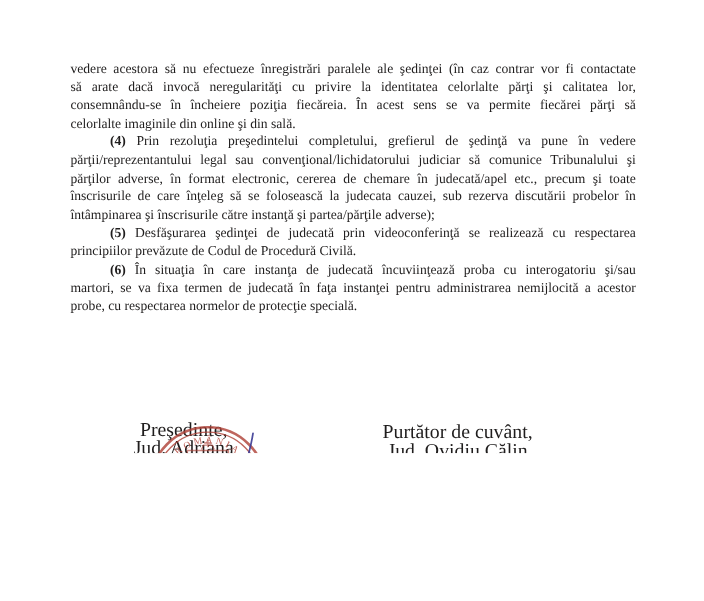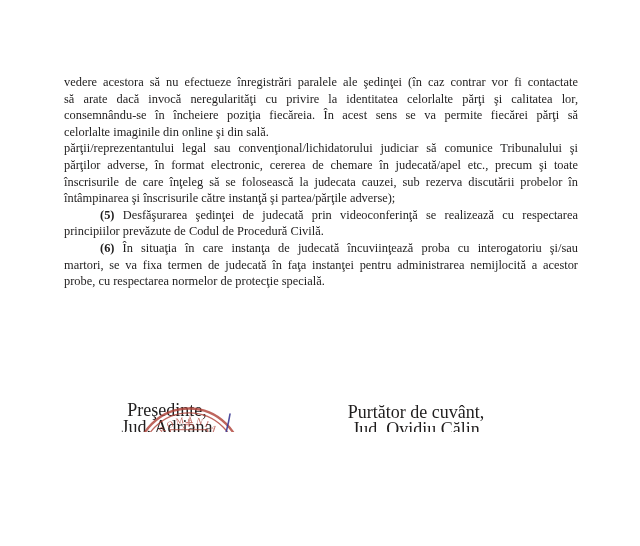--- a/index.html
+++ b/index.html
@@ -11,21 +11,20 @@
   * { margin: 0; padding: 0; box-sizing: border-box; }
   html, body { background: #fff; }
   .page {
     position: relative;
     width: 640px;
     height: 412px;
     background: var(--paper);
     overflow: hidden;
     font-family: "Liberation Serif", serif;
     color: var(--ink);
-    margin-top: 20px;
   }
   .text-block {
     position: absolute;
     left: 64px;
     top: 54px;
     width: 514px;
     font-size: 12.4px;
     line-height: 16.6px;
     color: var(--ink);
   }
@@ -72,20 +71,21 @@
   <div class="text-block" id="paragraphs">
       <div>
         <div class="line">vedere acestora să nu efectueze înregistrări paralele ale şedinţei (în caz contrar vor fi contactate</div>
       </div>
       <div>
         <div class="line">să arate dacă invocă neregularităţi cu privire la identitatea celorlalte părţi şi calitatea lor,</div>
         <div class="line">consemnându-se în încheiere poziţia fiecăreia. În acest sens se va permite fiecărei părţi să</div>
         <div class="line last">celorlalte imaginile din online şi din sală.</div>
       </div>
       <div>
+        <div class="line indent"><b>(4)</b> Prin rezoluţia preşedintelui completului, grefierul de şedinţă va pune în vedere</div>
         <div class="line">părţii/reprezentantului legal sau convenţional/lichidatorului judiciar să comunice Tribunalului şi</div>
         <div class="line">părţilor adverse, în format electronic, cererea de chemare în judecată/apel etc., precum şi toate</div>
         <div class="line">înscrisurile de care înţeleg să se folosească la judecata cauzei, sub rezerva discutării probelor în</div>
         <div class="line last">întâmpinarea şi înscrisurile către instanţă şi partea/părţile adverse);</div>
       </div>
       <div>
         <div class="line indent"><b>(5)</b> Desfăşurarea şedinţei de judecată prin videoconferinţă se realizează cu respectarea</div>
         <div class="line last">principiilor prevăzute de Codul de Procedură Civilă.</div>
       </div>
       <div>

